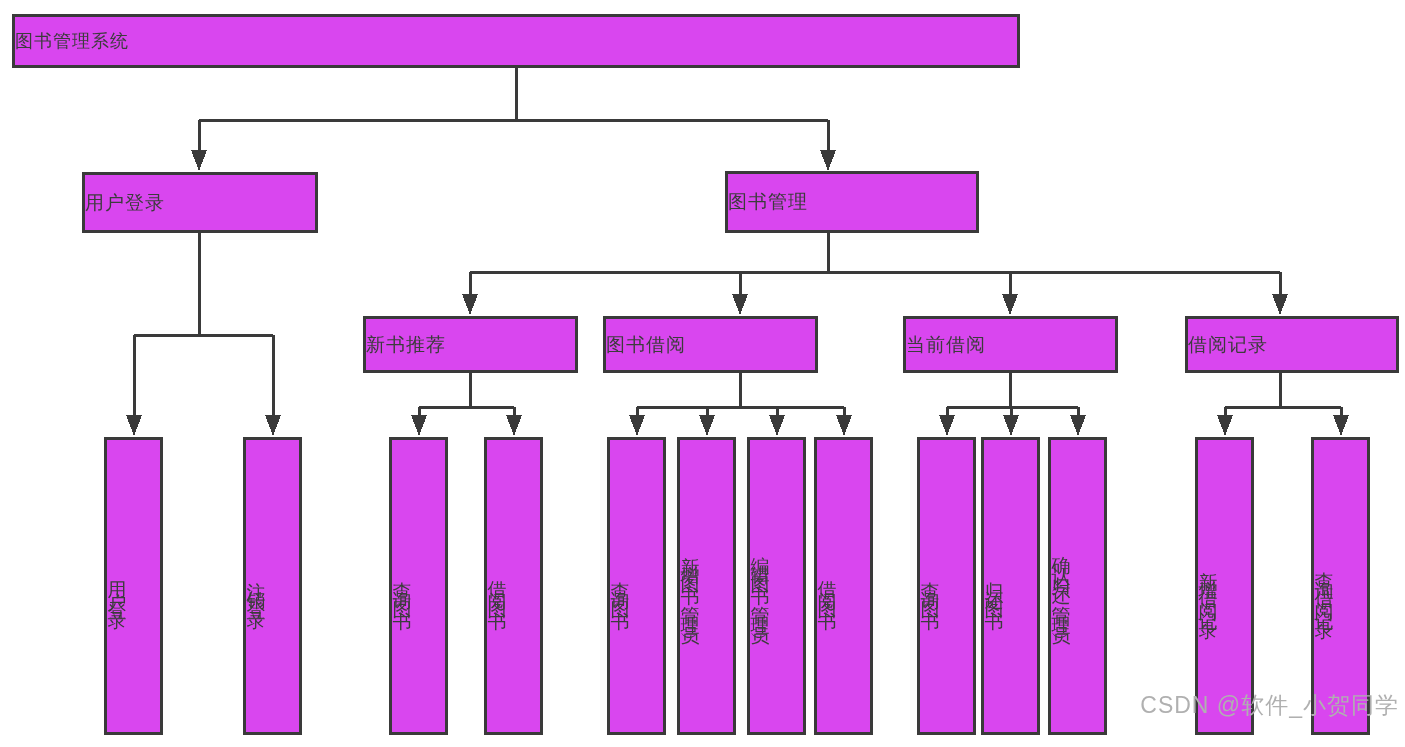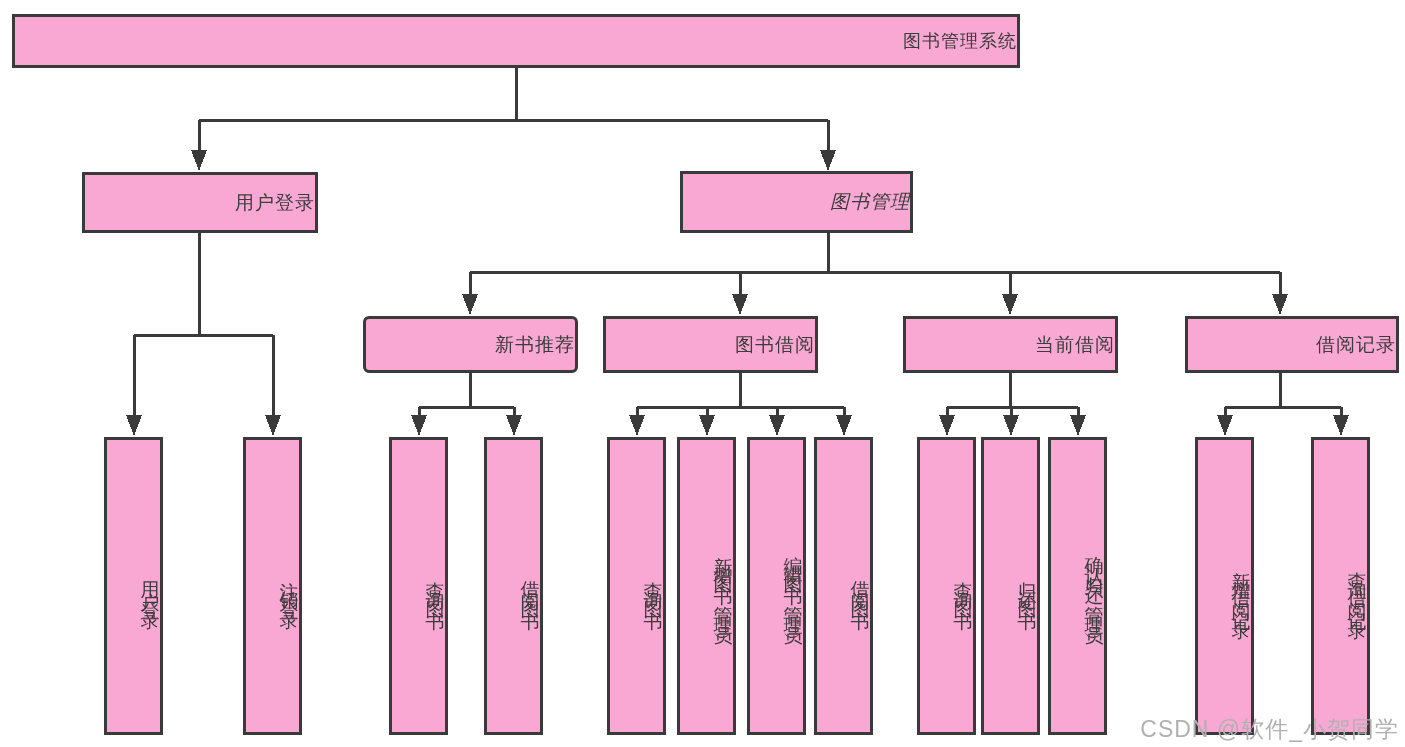--- a/index.html
+++ b/index.html
@@ -2,42 +2,41 @@
 <html><head>
 <meta charset="utf-8">
 <style>
   html, body { margin:0; padding:0; background:#ffffff; }
   .canvas {
     position:relative; width:1405px; height:747px; background:#ffffff;
     font-family:"Liberation Sans", sans-serif; overflow:hidden;
   }
   .connectors { position:absolute; left:0; top:0; width:1405px; height:747px; pointer-events:none; }
   .box {
-    position:absolute; box-sizing:border-box; background:#f9a8d4;
+    position:absolute; box-sizing:border-box; background:#d946ef;
     border:3px solid #3a3a3a; color:#3c3c3c;
-    display:flex; align-items:center; justify-content:flex-end;
+    display:flex; align-items:center; justify-content:flex-start;
     z-index:2;
-    padding-left:33px;
   }
   .root-box  { left:12px;  top:14px;  width:1008px; height:54px; font-size:18px; letter-spacing:1px; }
   .hdr       { font-size:19px; letter-spacing:1px; }
   .l2-a      { left:82px;  top:172px; width:236px; height:61px; }
-  .l2-b      { left:680px; top:171px; width:233px; height:62px;font-style:italic; }
+  .l2-b      { left:725px; top:171px; width:254px; height:62px; }
   .l3        { top:316px;  height:57px; width:215px; }
-  .l3-a      { left:363px;border-radius:6px; }
+  .l3-a      { left:363px; }
   .l3-b      { left:603px; }
   .l3-c      { left:903px; }
   .l3-d      { left:1173px; width:214px;margin-left:12px; }
   .leaf      { top:437px;  height:298px; width:59px; font-size:19px; }
   .vtext {
     writing-mode:vertical-rl; text-orientation:mixed;
     letter-spacing:10px; line-height:1.05; white-space:nowrap;
   }
   .watermark {
-    position:absolute; right:6px; top:714px; z-index:3;
+    position:absolute; right:6px; top:690px; z-index:3;
     font-size:23px; color:#b0b0b0; letter-spacing:1px;
   }
 </style>
 </head>
 <body>
 
 <div class="canvas">
 
   <svg class="connectors" width="1405" height="747" viewBox="0 0 1405 747" stroke="#3a3a3a" stroke-width="3" fill="#3a3a3a" shape-rendering="crispEdges">
 

